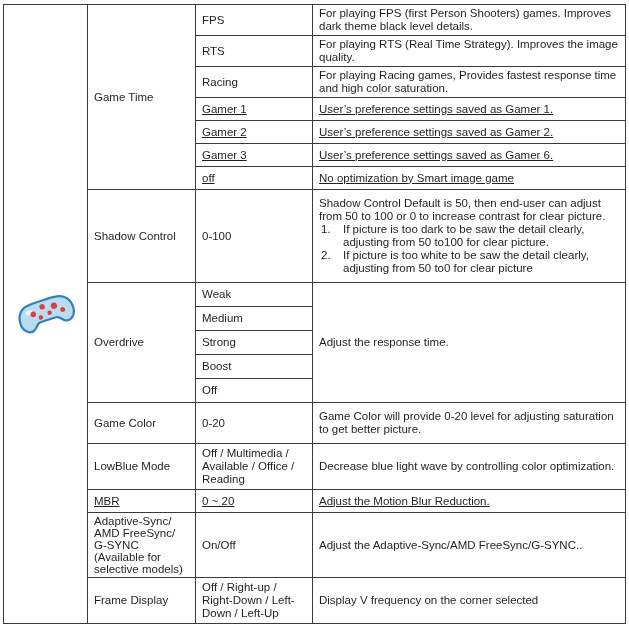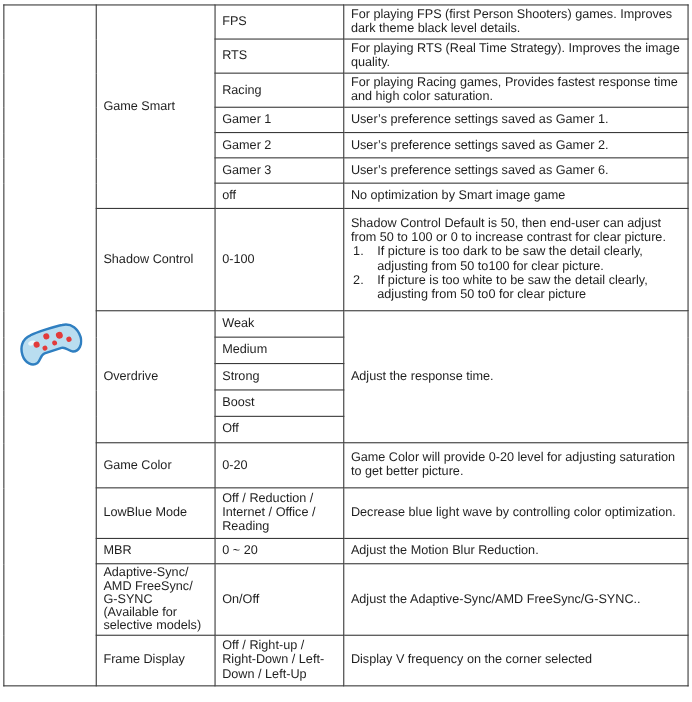--- a/index.html
+++ b/index.html
@@ -27,21 +27,21 @@
   td.c-label { padding-left: 6px; }
   td.c-opt { padding-left: 8px; margin-left: 48px; }
   td.c-desc { padding-left: 6px; }
   td.pre { white-space: pre-line; margin-left: 24px; }
   td.tight { line-height: 12px; }
   .num-row { display: flex; }
   .num { flex: 0 0 24px; padding-left: 2px; }
   .num-text { flex: 1 1 auto; }
   
   tr.h31 { height: 31px; }
-  tr.h23 { height: 23px; }
+  tr.h23 { height: 23px; text-decoration: underline; }
   tr.h93 { height: 93px; }
   tr.h24 { height: 24px; }
   tr.h33 { height: 41px; }
   tr.h46 { height: 46px; }
   tr.h64 { height: 64px; }
 </style>
 </head>
 <body>
 
 <table class="osd">
@@ -61,21 +61,21 @@
           <ellipse cx="14" cy="22" rx="4" ry="2.4" fill="#ffffff" opacity="0.7"></ellipse>
           <circle cx="18" cy="25" r="3.1" fill="#e23b3b"></circle>
           <circle cx="30" cy="20" r="3.1" fill="#e23b3b"></circle>
           <circle cx="43" cy="23" r="3.5" fill="#e23b3b"></circle>
           <circle cx="36" cy="29" r="2.5" fill="#e23b3b"></circle>
           <circle cx="25" cy="31" r="2.5" fill="#e23b3b"></circle>
           <circle cx="51" cy="30" r="2.7" fill="#e23b3b"></circle>
         </g>
       </svg>
     </td>
-    <td class="c-label" rowspan="7">Game Smart</td>
+    <td class="c-label" rowspan="7">Game Time</td>
     <td class="c-opt">FPS</td>
     <td class="c-desc">For playing FPS (first Person Shooters) games. Improves dark theme black level details.</td>
   </tr>
   <tr class="h31">
     <td class="c-opt">RTS</td>
     <td class="c-desc">For playing RTS (Real Time Strategy). Improves the image quality.</td>
   </tr>
   <tr class="h31">
     <td class="c-opt">Racing</td>
     <td class="c-desc">For playing Racing games, Provides fastest response time and high color saturation.</td>
@@ -132,21 +132,21 @@
   </tr>
 
   <tr class="h33">
     <td class="c-label">Game Color</td>
     <td class="c-opt">0-20</td>
     <td class="c-desc">Game Color will provide 0-20 level for adjusting saturation to get better picture.</td>
   </tr>
 
   <tr class="h46">
     <td class="c-label">LowBlue Mode</td>
-    <td class="c-opt">Off / Reduction / Internet / Office / Reading</td>
+    <td class="c-opt">Off / Multimedia / Available / Office / Reading</td>
     <td class="c-desc">Decrease blue light wave by controlling color optimization.</td>
   </tr>
 
   <tr class="h23">
     <td class="c-label">MBR</td>
     <td class="c-opt">0 ~ 20</td>
     <td class="c-desc">Adjust the Motion Blur Reduction.</td>
   </tr>
 
   <tr class="h64">

